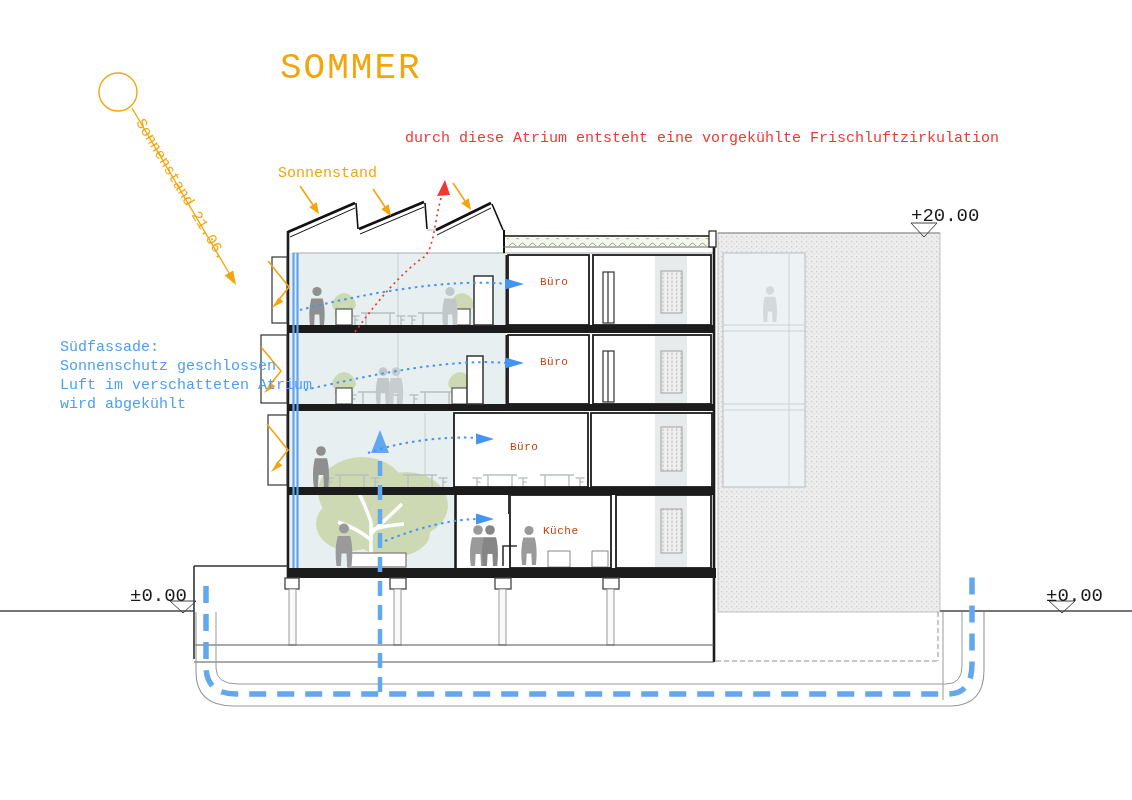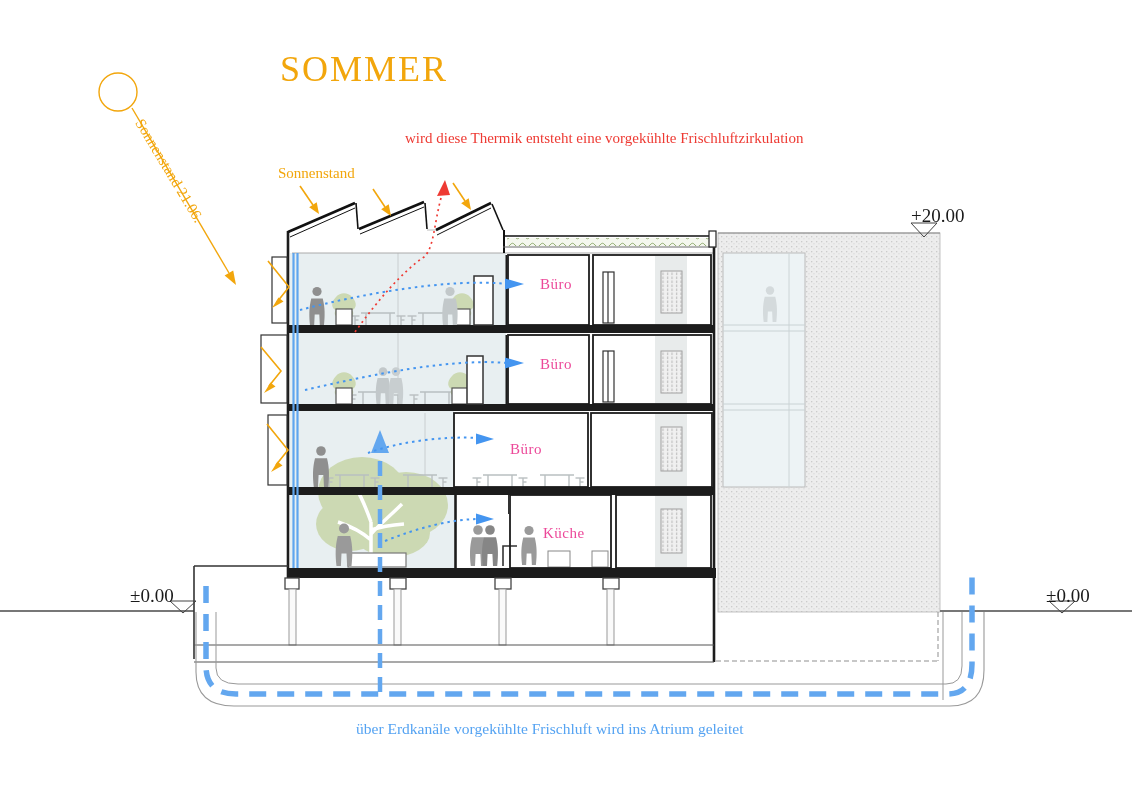--- a/index.html
+++ b/index.html
@@ -1,27 +1,27 @@
 <!DOCTYPE html>
 <html><head>
 <meta charset="utf-8">
 <style>
   html,body{margin:0;padding:0;background:#fff;}
   .canvas{position:relative;width:1132px;height:800px;background:#fff;overflow:hidden;
-          font-family:Liberation Serif, serif;}
+          font-family:Liberation Mono, monospace;}
   .canvas svg{position:absolute;left:0;top:0;}
   .lbl{position:absolute;white-space:nowrap;}
   .title{left:280px;top:48px;font-size:36px;letter-spacing:2px;color:#F2A60C;}
   .sunlabel{left:146px;top:116px;font-size:15px;color:#F2A60C;transform:rotate(59deg);transform-origin:left top;}
   .pvlabel{left:278px;top:165px;font-size:15px;color:#F2A60C;}
   .rednote{left:405px;top:129px;font-size:15px;line-height:19px;color:#EE3A33;}
   .bluenote{left:60px;top:338px;font-size:15px;line-height:19px;color:#4D9FF2;}
   .groundnote{left:356px;top:720px;font-size:15.5px;color:#55A3F2;}
   .elev{font-size:19px;color:#1a1a1a;}
-  .roomlbl{font-size:15px;color:#ec4899;letter-spacing:0.5px;}
+  .roomlbl{font-size:11px;color:#c2410c;letter-spacing:0.5px;}
 </style>
 </head>
 <body>
 
 <div class="canvas">
 
 <svg width="1132" height="800" viewBox="0 0 1132 800">
   <defs>
     <pattern id="stip" width="5" height="5" patternUnits="userSpaceOnUse">
       <rect width="5" height="5" fill="#ededed"></rect>
@@ -326,25 +326,30 @@
     <polygon points="170,601 196,601 183,613"></polygon>
     <polygon points="1049,601 1075,601 1062,613"></polygon>
   </g>
 </svg>
 
 <div class="lbl title">SOMMER</div>
 <div class="lbl sunlabel">Sonnenstand 21.06.</div>
 <div class="lbl pvlabel">Sonnenstand</div>
 
 <div class="lbl rednote">
-  <div>wird diese Thermik entsteht eine vorgekühlte Frischluftzirkulation</div>
+  <div>durch diese Atrium entsteht eine vorgekühlte Frischluftzirkulation</div>
 </div>
 
-
-<div class="lbl groundnote">über Erdkanäle vorgekühlte Frischluft wird ins Atrium geleitet</div>
+<div class="lbl bluenote">
+  <div>Südfassade:</div>
+  <div>Sonnenschutz geschlossen</div>
+  <div>Luft im verschatteten Atrium</div>
+  <div>wird abgekühlt</div>
+</div>
+
 
 <div class="lbl elev" style="left:911px;top:205px;">+20.00</div>
 <div class="lbl elev" style="left:130px;top:585px;">±0.00</div>
 <div class="lbl elev" style="left:1046px;top:585px;">±0.00</div>
 
 <div class="lbl roomlbl" style="left:540px;top:276px;">Büro</div>
 <div class="lbl roomlbl" style="left:540px;top:356px;">Büro</div>
 <div class="lbl roomlbl" style="left:510px;top:441px;">Büro</div>
 <div class="lbl roomlbl" style="left:543px;top:525px;">Küche</div>
 

